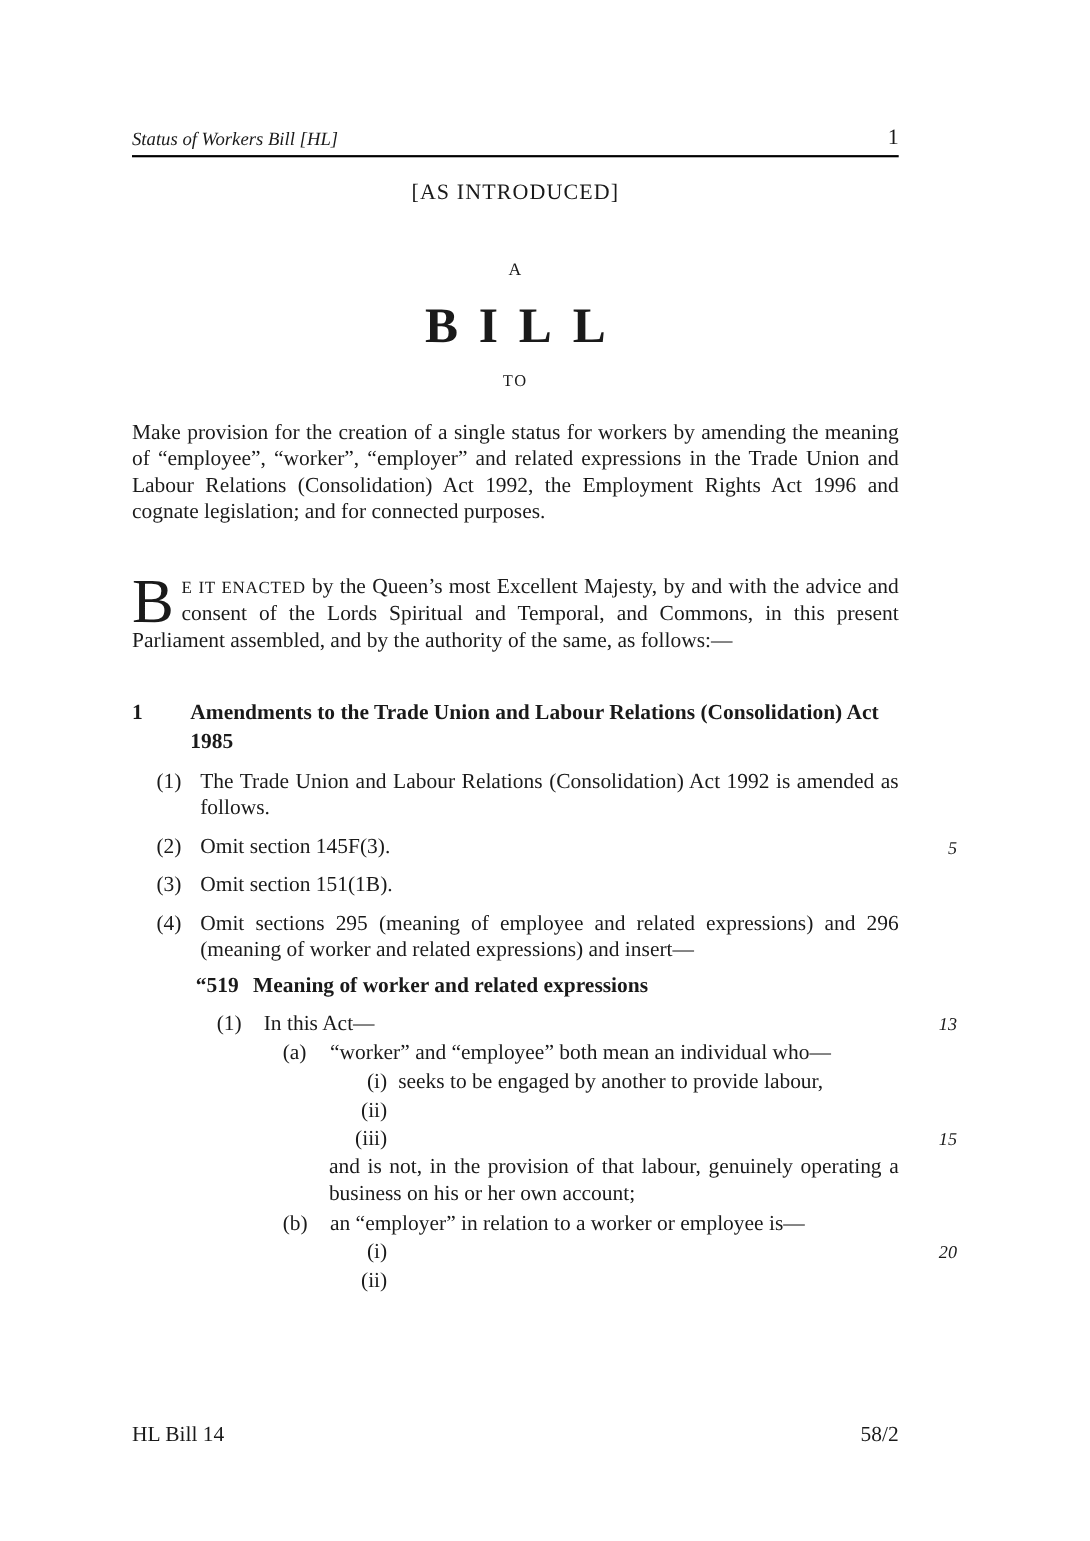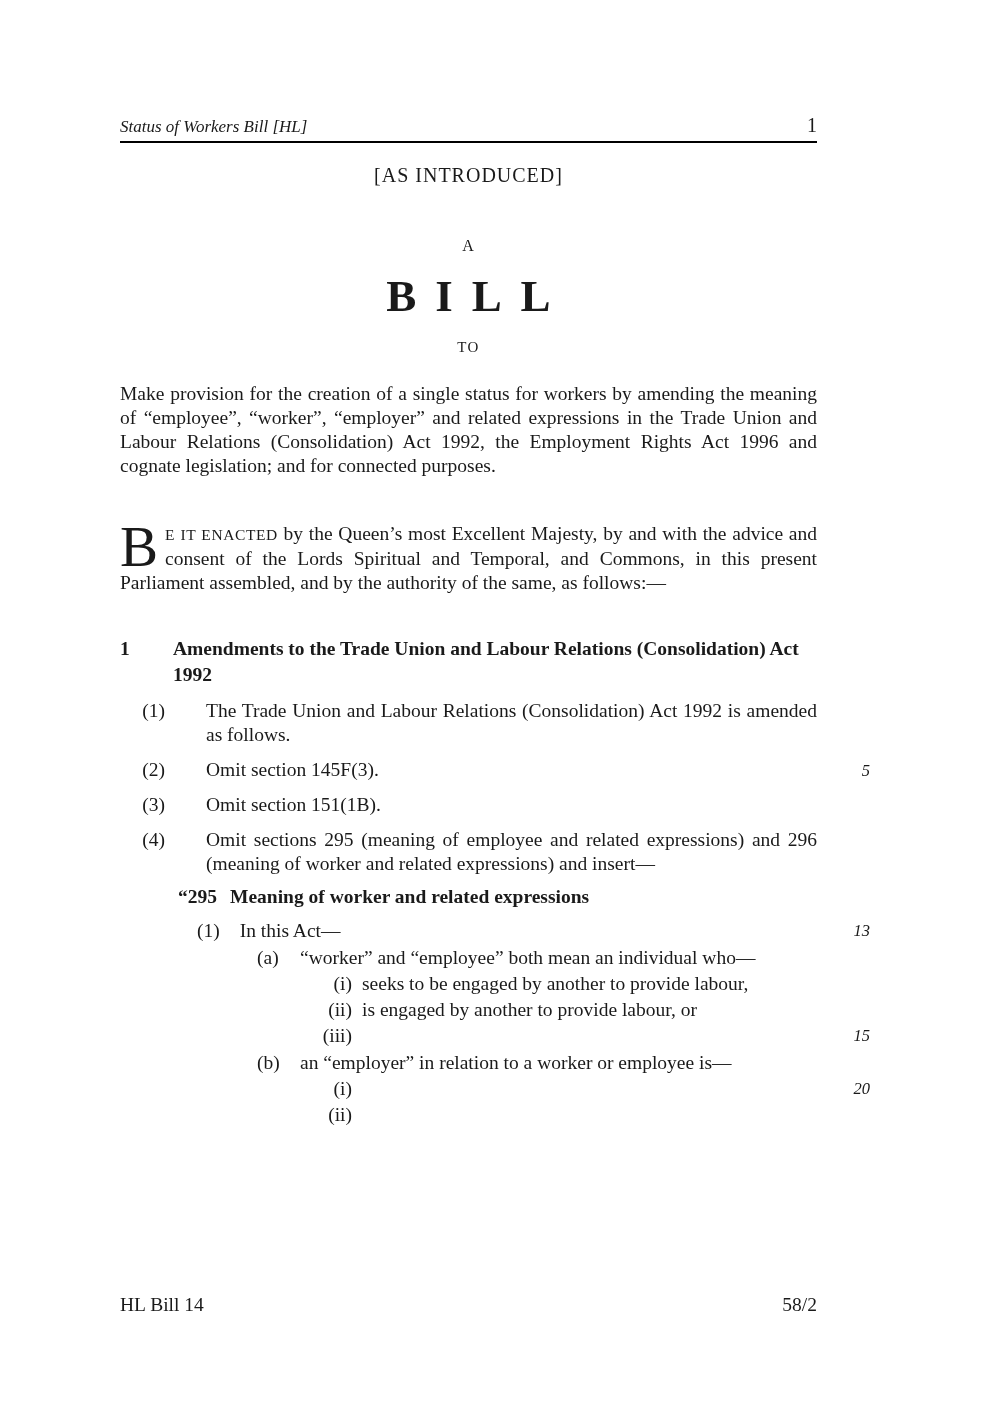--- a/index.html
+++ b/index.html
@@ -42,21 +42,21 @@
   .sc       { font-size: 15.5px; letter-spacing: 0.6px; }
 
   
   .clause-head { margin-top: 41px; display: flex; font-weight: bold; line-height: 26px; }
   .clause-num  { flex: 0 0 53px; }
   .clause-title{ flex: 1; }
 
   
   .subsec { display: flex; margin-top: 11px; line-height: 24px; position: relative; }
   .subsec > .marker { flex: 0 0 62px; padding-right: 17px; text-align: right; }
-  .subsec > .text   { flex: 1; text-align: justify; margin-left: 24px; }
+  .subsec > .text   { flex: 1; text-align: justify; }
 
   
   .ins-head { margin-left: 58px; margin-top: 8px; display: flex; font-weight: bold; line-height: 26px; }
   .ins-num  { flex: 0 0 52px; }
   .ins-title{ flex: 1; }
 
   .qsubsec { margin-left: 77px; margin-top: 8px; display: flex; line-height: 25px; position: relative; }
   .qsubsec > .marker { flex: 0 0 41px; padding-right: 20px; text-align: right; }
   .qsubsec > .text   { flex: 1; text-align: justify; }
 
@@ -98,21 +98,21 @@
   <div class="article-a">A</div>
   <div class="bill-word">BILL</div>
   <div class="to-label">TO</div>
 
   <p class="long-title">Make provision for the creation of a single status for workers by amending the meaning of “employee”, “worker”, “employer” and related expressions in the Trade Union and Labour Relations (Consolidation) Act 1992, the Employment Rights Act 1996 and cognate legislation; and for connected purposes.</p>
 
   <p class="enacting"><span class="dropcap">B</span><span class="sc">E IT ENACTED</span><span> by the Queen’s most Excellent Majesty, by and with the advice and consent of the Lords Spiritual and Temporal, and Commons, in this present Parliament assembled, and by the authority of the same, as follows:—</span></p>
 
   <div class="clause-head">
     <span class="clause-num">1</span>
-    <span class="clause-title">Amendments to the Trade Union and Labour Relations (Consolidation) Act 1992</span>
+    <span class="clause-title">Amendments to the Trade Union and Labour Relations (Consolidation) Act 1985</span>
   </div>
 
   <div class="subsec">
     <span class="marker">(1)</span>
     <span class="text">The Trade Union and Labour Relations (Consolidation) Act 1992 is amended as follows.</span>
   </div>
 
   <div class="subsec">
     <span class="marker">(2)</span>
     <span class="text">Omit section 145F(3).</span>
@@ -123,21 +123,21 @@
     <span class="marker">(3)</span>
     <span class="text">Omit section 151(1B).</span>
   </div>
 
   <div class="subsec">
     <span class="marker">(4)</span>
     <span class="text">Omit sections 295 (meaning of employee and related expressions) and 296 (meaning of worker and related expressions) and insert—</span>
   </div>
 
   <div class="ins-head">
-    <span class="ins-num">“295</span>
+    <span class="ins-num">“519</span>
     <span class="ins-title">Meaning of worker and related expressions</span>
   </div>
 
   <div class="qsubsec">
     <span class="marker">(1)</span>
     <span class="text">In this Act—</span>
     <span class="lnum">13</span>
   </div>
 
   <div class="para">
@@ -145,28 +145,28 @@
     <span class="text">“worker” and “employee” both mean an individual who—</span>
   </div>
 
   <div class="subpara">
     <span class="marker">(i)</span>
     <span class="text">seeks to be engaged by another to provide labour,</span>
   </div>
 
   <div class="subpara">
     <span class="marker">(ii)</span>
-    <span class="text">is engaged by another to provide labour, or</span>
   </div>
 
   <div class="subpara">
     <span class="marker">(iii)</span>
     <span class="lnum bottom">15</span>
   </div>
 
+  <div class="para-cont">and is not, in the provision of that labour, genuinely operating a business on his or her own account;</div>
 
   <div class="para">
     <span class="marker">(b)</span>
     <span class="text">an “employer” in relation to a worker or employee is—</span>
   </div>
 
   <div class="subpara">
     <span class="marker">(i)</span>
     <span class="lnum bottom">20</span>
   </div>

